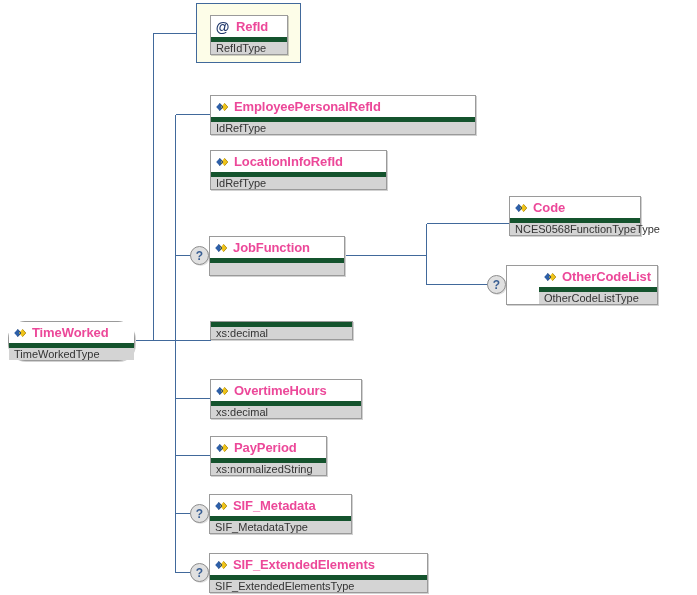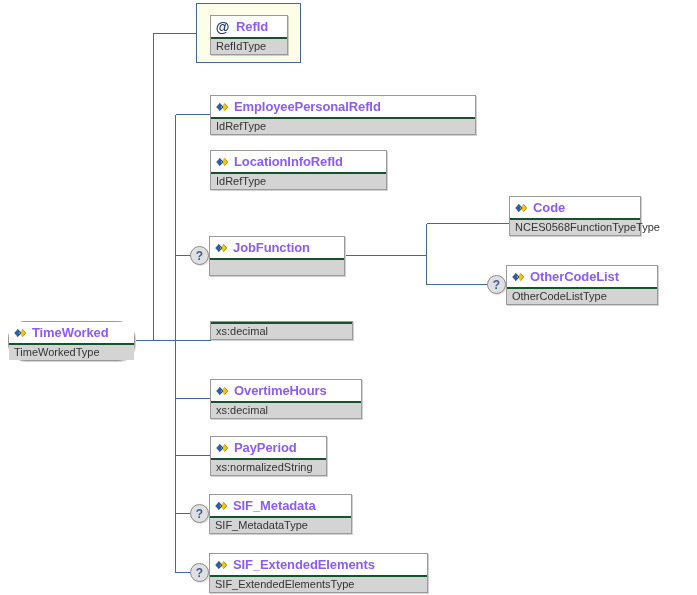--- a/index.html
+++ b/index.html
@@ -44,29 +44,29 @@
     height: 21px;
     background: #ffffff;
     display: flex;
     align-items: center;
     padding: 0 5px 0 4px;
     white-space: nowrap;
   }
   .node .title .label {
     font-size: 13px;
     font-weight: bold;
-    color: #8b5cf6;
+    color: #ec4899;
     letter-spacing: -0.1px;
     line-height: 13px;
   }
   .node .type {
     box-sizing: border-box;
     height: 17px;
     background: #d4d4d4;
-    border-top: 2px solid #14532d;
+    border-top: 5px solid #14532d;
     display: flex;
     align-items: center;
     padding: 0 4px 0 5px;
     white-space: nowrap;
   }
   .node .type .typelabel {
     font-size: 11px;
     color: #333333;
     line-height: 11px;
   }
@@ -251,21 +251,21 @@
       <span class="label">Code</span>
     </div>
     <div class="type">
       <span class="typelabel">NCES0568FunctionTypeType</span>
     </div>
   </div>
 
   <div class="opt-marker" style="left:487px; top:275px;">
     <span>?</span>
   </div>
-  <div class="node" style="left:506px; top:265px; width:152px;">
+  <div class="node" style="left:506px; top:265px; width:152px;padding-left:32px;">
     <div class="title">
       <span class="elem-icon">
         <svg viewBox="0 0 14 14" width="14" height="14" xmlns="http://www.w3.org/2000/svg">
           <path d="M1.2 7 L4.6 3.2 L8 7 L4.6 10.8 Z" fill="#2d5fa8"></path>
           <path d="M6 7 L9.4 3.2 L12.8 7 L9.4 10.8 Z" fill="#f0c419"></path>
           <path d="M4.6 3.2 L8 7 L4.6 10.8" fill="none" stroke="#1c3d72" stroke-width="0.9"></path>
           <path d="M9.4 3.2 L12.8 7 L9.4 10.8" fill="none" stroke="#b08c10" stroke-width="0.9"></path>
         </svg>
       </span>
       <span class="label">OtherCodeList</span>

